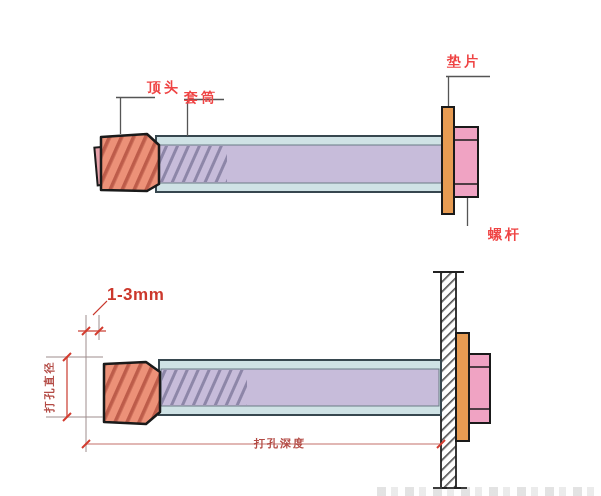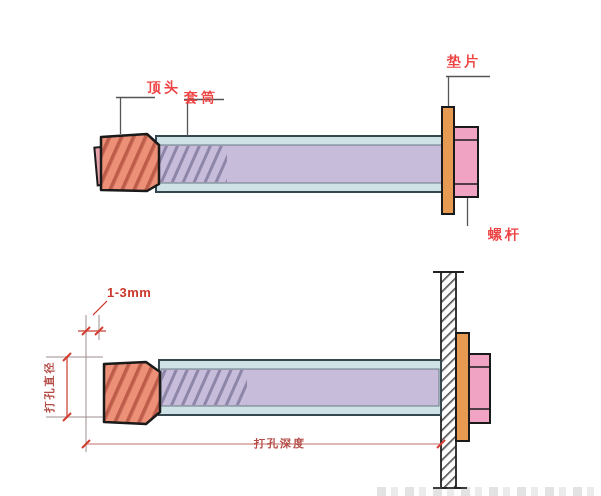--- a/index.html
+++ b/index.html
@@ -6,21 +6,21 @@
   .stage {
     position:relative; width:601px; height:496px; background:#ffffff;
     overflow:hidden; font-family:"Liberation Sans", sans-serif;
   }
   .stage svg { position:absolute; left:0; top:0; }
   .lbl {
     position:absolute; font-size:14px; font-weight:700; color:#ef4444;
     letter-spacing:3px; white-space:nowrap; line-height:1;
   }
   .dim-red {
-    position:absolute; font-size:13px; font-weight:700; color:#cc382c;
+    position:absolute; font-size:17px; font-weight:700; color:#cc382c;
     letter-spacing:0.5px; white-space:nowrap; line-height:1;
   }
   .dim-cn {
     position:absolute; font-size:11px; font-weight:600; color:#b34a44;
     letter-spacing:2px; white-space:nowrap; line-height:1;
   }
   .dim-vert {
     position:absolute; left:16px; top:381px; width:66px; text-align:center;
     transform:rotate(-90deg); transform-origin:center;
   }

